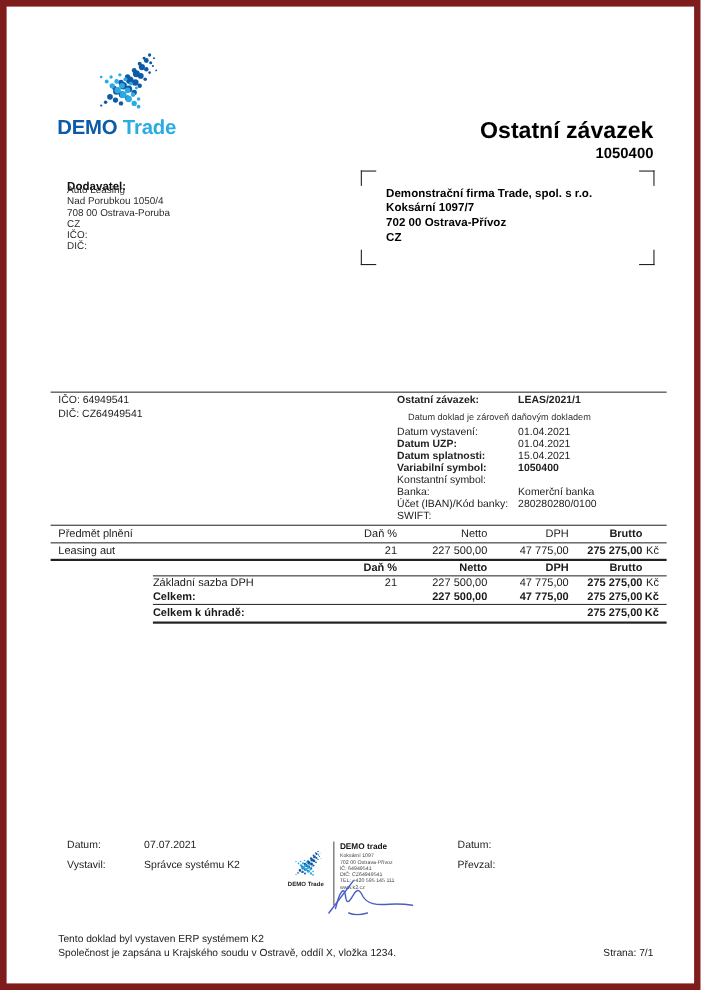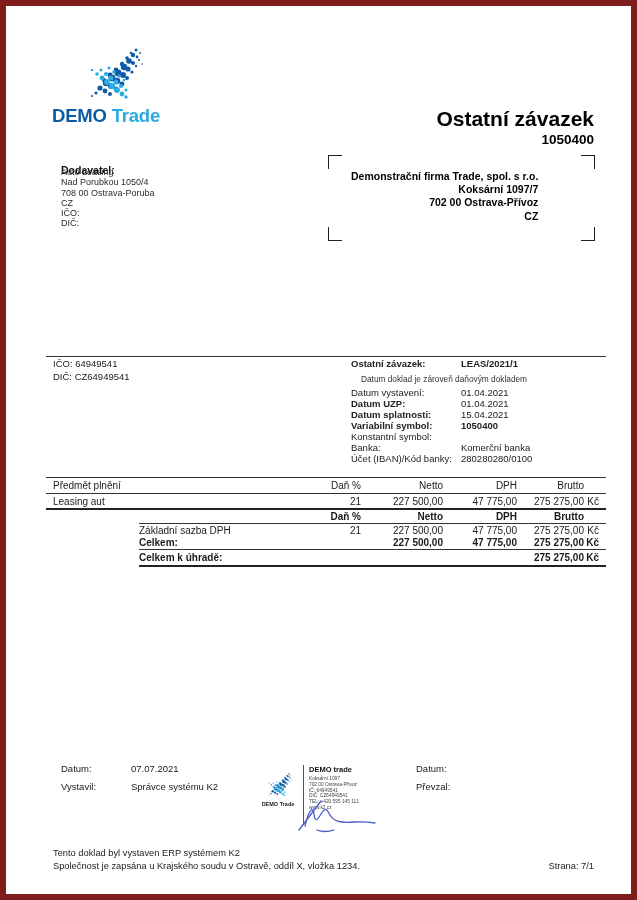--- a/index.html
+++ b/index.html
@@ -21,38 +21,38 @@
   
   .supplier-label{left:55px;top:158px;font-size:10.5px;font-weight:bold;color:#111;}
   .supplier-block{left:55px;top:161px;}
   
   .cust{left:322px;top:149px;width:267px;height:86px;}
   .mark{position:absolute;width:13px;height:13px;}
   .mark.tl{left:0;top:0;border-left:1.5px solid #222;border-top:1.5px solid #222;}
   .mark.tr{right:0;top:0;border-right:1.5px solid #222;border-top:1.5px solid #222;}
   .mark.bl{left:0;bottom:0;border-left:1.5px solid #222;border-bottom:1.5px solid #222;}
   .mark.br{right:0;bottom:0;border-right:1.5px solid #222;border-bottom:1.5px solid #222;}
-  .cust-text{position:absolute;left:23px;top:15px;font-size:10.5px;font-weight:bold;line-height:13.2px;color:#000;text-align:right;}
+  .cust-text{position:absolute;left:23px;top:15px;font-size:10.5px;font-weight:bold;line-height:13.2px;color:#000;}
   
   .hr{position:absolute;background:#333;height:1px;}
   .hr.thick{height:2px;background:#222;}
   
   .ids{left:47px;top:352px;font-size:9.5px;line-height:12.6px;color:#222;}
-  .details{left:345px;top:352px;width:256px;font-size:9.5px;color:#222;}
+  .details{left:355px;top:352px;width:256px;font-size:9.5px;color:#222;}
   .drow{height:11px;white-space:nowrap;}
   .drow .lbl{display:inline-block;width:110px;}
   .note{font-size:8.3px;color:#333;margin:3px 0 4px 10px;height:9px;}
   
   .trow{position:absolute;left:40px;width:560px;height:13px;font-size:10px;color:#1a1a1a;}
   .trow span{position:absolute;white-space:nowrap;}
   .ci{left:7px;}   .ci2{left:93px;}
   .ct{right:245px;text-align:center;}
   .cn{right:163px;text-align:center;}
   .cd{right:89px;text-align:right;}
-  .cb{right:22px;text-align:right;}
+  .cb{right:22px;text-align:right;font-weight:bold;}
   .cc{right:7px;text-align:right;}
   
   .sigrow .lbl{display:inline-block;width:70px;}
   .sig-left{left:55px;top:754px;font-size:9.5px;color:#222;line-height:17.5px;}
   .sig-right{left:410px;top:754px;font-size:9.5px;color:#222;line-height:17.5px;}
   .stamp{left:248px;top:756px;width:128px;height:74px;}
   .stamp-vline{position:absolute;left:49px;top:3px;width:1px;height:58px;background:#555;}
   .stamp-caption{position:absolute;left:0px;top:39px;width:48px;text-align:center;font-size:5.5px;font-weight:bold;color:#222;}
   .stamp-title{position:absolute;left:55px;top:3px;font-size:7.5px;font-weight:bold;color:#111;}
   .stamp-lines{position:absolute;left:55px;top:14px;font-size:4.8px;line-height:5.8px;color:#444;}
@@ -186,20 +186,23 @@
     </div>
     <div class="drow">
       <span class="lbl">Konstantní symbol:</span><span></span>
     </div>
     <div class="drow">
       <span class="lbl">Banka:</span><span>Komerční banka</span>
     </div>
     <div class="drow">
       <span class="lbl">Účet (IBAN)/Kód banky:</span><span>280280280/0100</span>
     </div>
+    <div class="drow">
+      <span class="lbl">SWIFT:</span><span></span>
+    </div>
   </div>
 
   <div class="hr" style="left:40px;top:471px;width:560px"></div>
   <div class="trow" style="top:474px">
     <span class="ci">Předmět plnění</span>
     <span class="ct">Daň %</span>
     <span class="cn">Netto</span>
     <span class="cd">DPH</span>
     <span class="cb">Brutto</span>
   </div>

